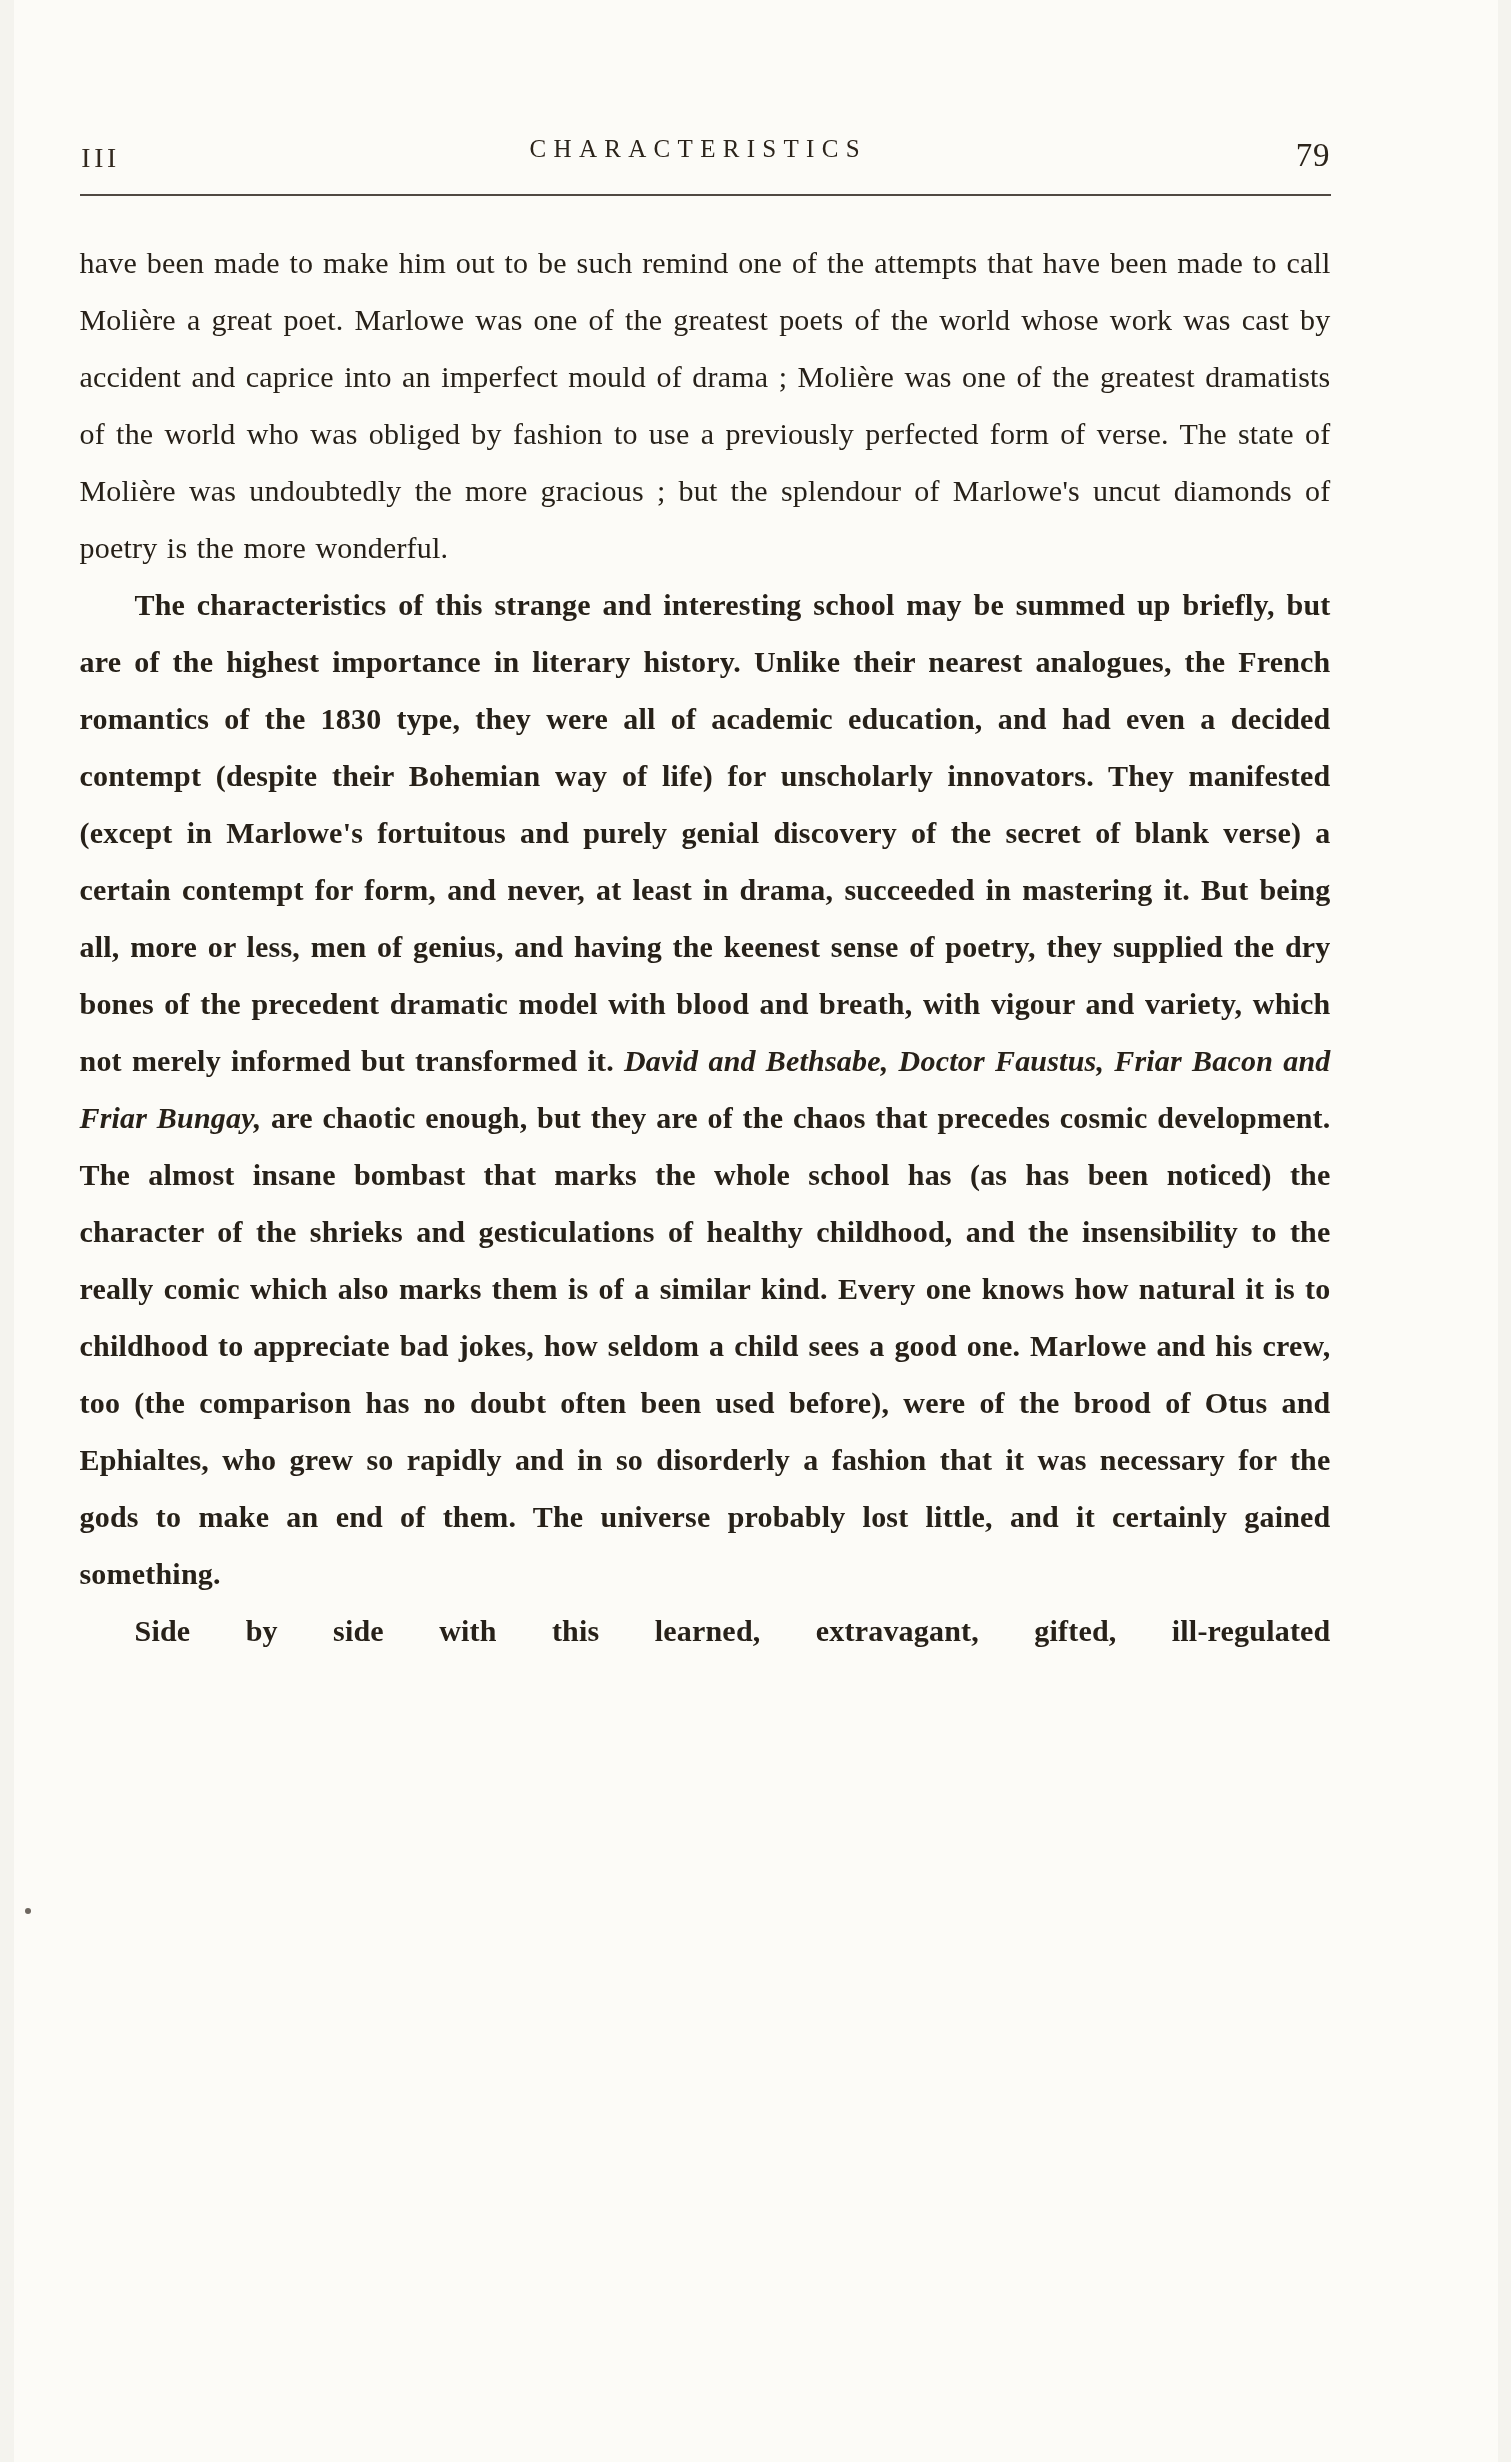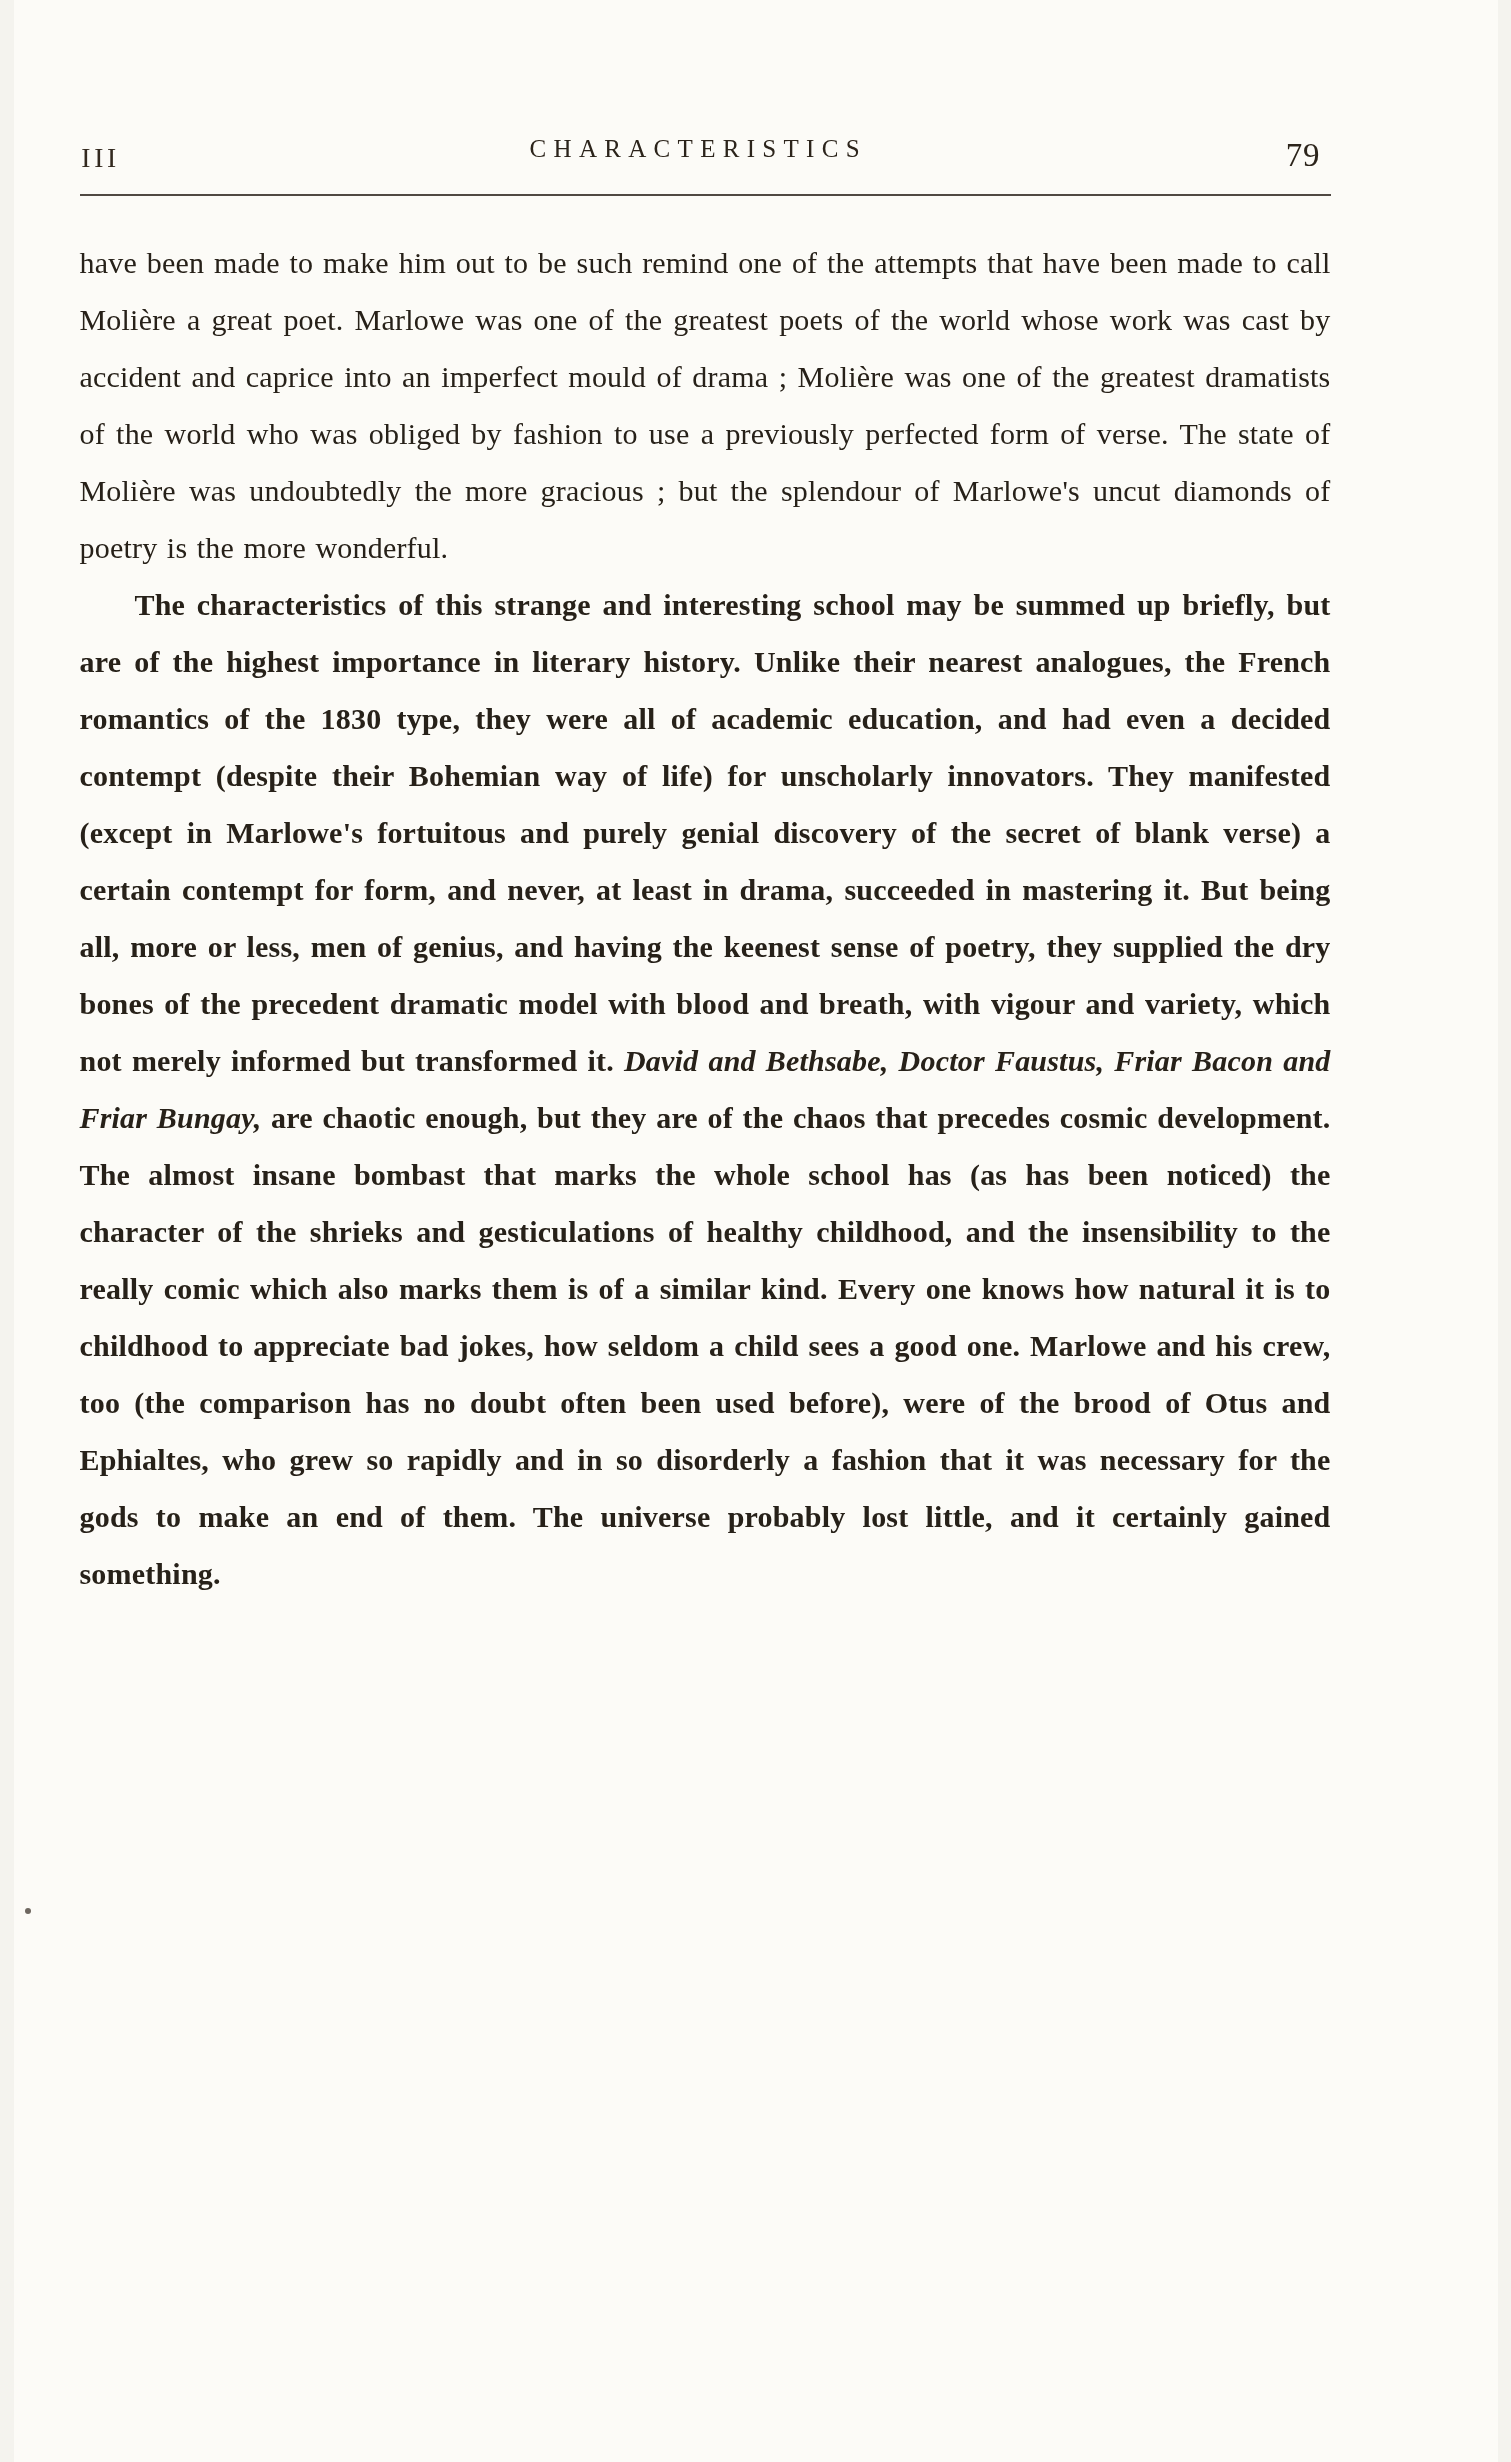--- a/index.html
+++ b/index.html
@@ -35,21 +35,21 @@
     position: absolute;
     left: 50%;
     top: 0;
     transform: translateX(-52%);
     font-size: 25px;
     letter-spacing: 7.3px;
     color: #2c241b;
   }
   .page-number {
     position: absolute;
-    right: 10px;
+    right: 0;
     top: 1.8px;
     font-size: 33px;
     letter-spacing: 0.9px;
     color: #2c241b;
   }
   .head-rule {
     margin-top: 16.5px;
     height: 0;
     border-top: 2.7px solid #38302a;
     opacity: 0.88;
@@ -98,19 +98,20 @@
   </div>
 
   <div class="head-rule"></div>
 
   <div class="page-body">
 
     <p><span>have been made to make him out to be such remind one of the attempts that have been made to call Molière a great poet.  Marlowe was one of the greatest poets of the world whose work was cast by accident and caprice into an imperfect mould of drama ; Molière was one of the greatest dramatists of the world who was obliged by fashion to use a previously perfected form of verse. The state of Molière was undoubtedly the more gracious ; but the splendour of Marlowe's uncut diamonds of poetry is the more wonderful.</span></p>
 
     <p class="indent"><span>The characteristics of this strange and interesting school may be summed up briefly, but are of the highest importance in literary history.  Unlike their nearest analogues, the French romantics of the 1830 type, they were all of academic education, and had even a decided contempt (despite their Bohemian way of life) for unscholarly innovators.  They manifested (except in Marlowe's fortuitous and purely genial discovery of the secret of blank verse) a certain contempt for form, and never, at least in drama, succeeded in mastering it.  But being all, more or less, men of genius, and having the keenest sense of poetry, they supplied the dry bones of the precedent dramatic model with blood and breath, with vigour and variety, which not merely informed but transformed it. </span><span class="italic">David and Bethsabe, Doctor Faustus, Friar Bacon and Friar Bungay,</span><span> are chaotic enough, but they are of the chaos that precedes cosmic development.  The almost insane bombast that marks the whole school has (as has been noticed) the character of the shrieks and gesticulations of healthy childhood, and the insensibility to the really comic which also marks them is of a similar kind.  Every one knows how natural it is to childhood to appreciate bad jokes, how seldom a child sees a good one.  Marlowe and his crew, too (the comparison has no doubt often been used before), were of the brood of Otus and Ephialtes, who grew so rapidly and in so disorderly a fashion that it was necessary for the gods to make an end of them.  The universe probably lost little, and it certainly gained something.</span></p>
 
+    <p class="indent stretch-last"><span>Side by side with this learned, extravagant, gifted, ill-regulated</span></p>
 
   </div>
 
   <div class="scan-artifact"></div>
 
 </div>
 
 
 </body></html>

